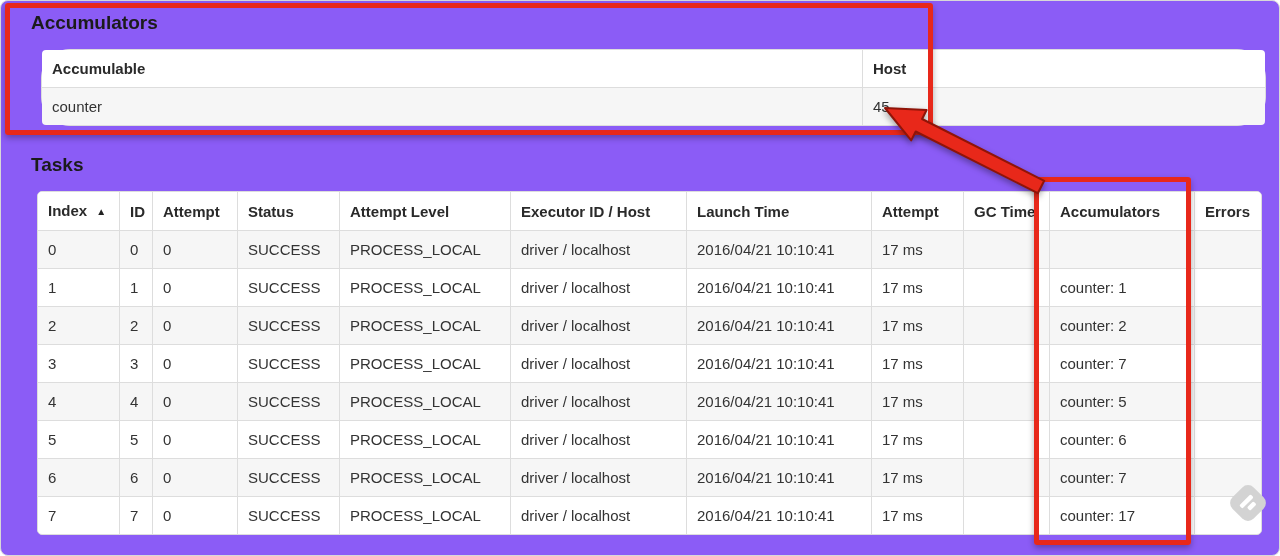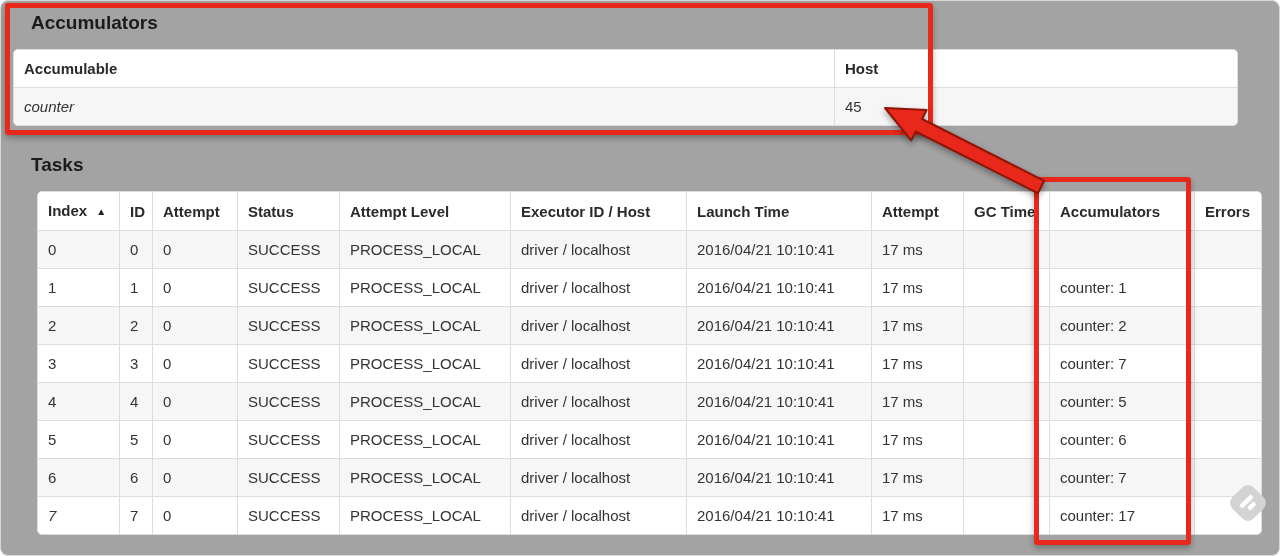--- a/index.html
+++ b/index.html
@@ -3,21 +3,21 @@
 <meta charset="utf-8">
 <style>
   * { box-sizing: border-box; }
   html, body { margin: 0; padding: 0; background: #ffffff; }
   body { font-family: "Liberation Sans", sans-serif; }
 
   .frame {
     position: relative;
     width: 1280px;
     height: 556px;
-    background: #a3a3a3;
+    background: #8b5cf6;
     border: 1px solid #d8d8d8;
     border-radius: 8px;
     overflow: hidden;
   }
 
   .section-title {
     position: absolute;
     margin: 0;
     font-size: 19px;
     line-height: 22px;
@@ -49,24 +49,24 @@
     overflow: hidden;
     border-left: 1px solid #dddddd;
     border-top: 1px solid #dddddd;
   }
   .ui-table th { font-weight: bold; color: #2a2a2a; background: #ffffff; }
   .ui-table th:first-child, .ui-table td:first-child { border-left: none; }
   .ui-table thead th { border-top: none; }
   .ui-table tbody tr:nth-child(odd) td { background: #f6f6f6; }
   .ui-table thead th:first-child { border-top-left-radius: 4px; }
   .ui-table thead th:last-child { border-top-right-radius: 4px; }
-  .ui-table tbody tr:last-child td:first-child { border-bottom-left-radius: 4px; font-style: italic; }
+  .ui-table tbody tr:last-child td:first-child { border-bottom-left-radius: 4px; }
   .ui-table tbody tr:last-child td:last-child { border-bottom-right-radius: 4px; }
 
-  #accumulators-table { left: 12px; top: 48px; width: 1223px; }
+  #accumulators-table { left: 40px; top: 48px; width: 1223px; border-radius: 29px; }
   #tasks-table { left: 36px; top: 190px; width: 1223px; }
 
   .sort-icon { font-size: 10px; margin-left: 9px; vertical-align: 1px; color: #222; }
 
   .anno-box {
     position: absolute;
     border: 5px solid #e8281a;
     border-radius: 3px;
     box-shadow: 0 3px 6px rgba(0,0,0,0.30);
     z-index: 20;

